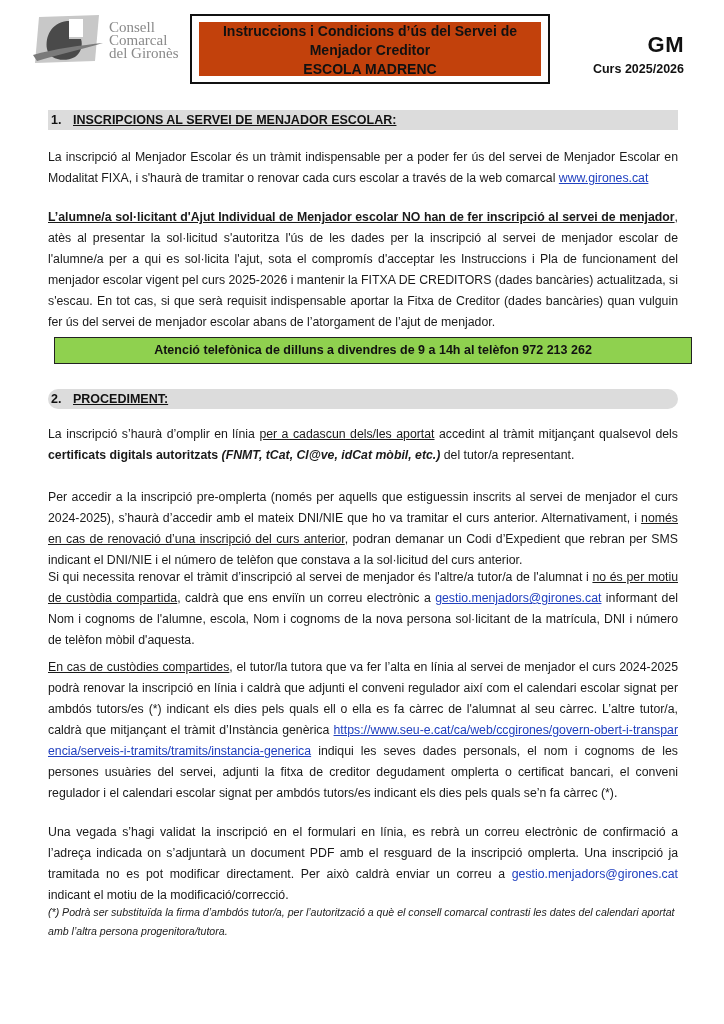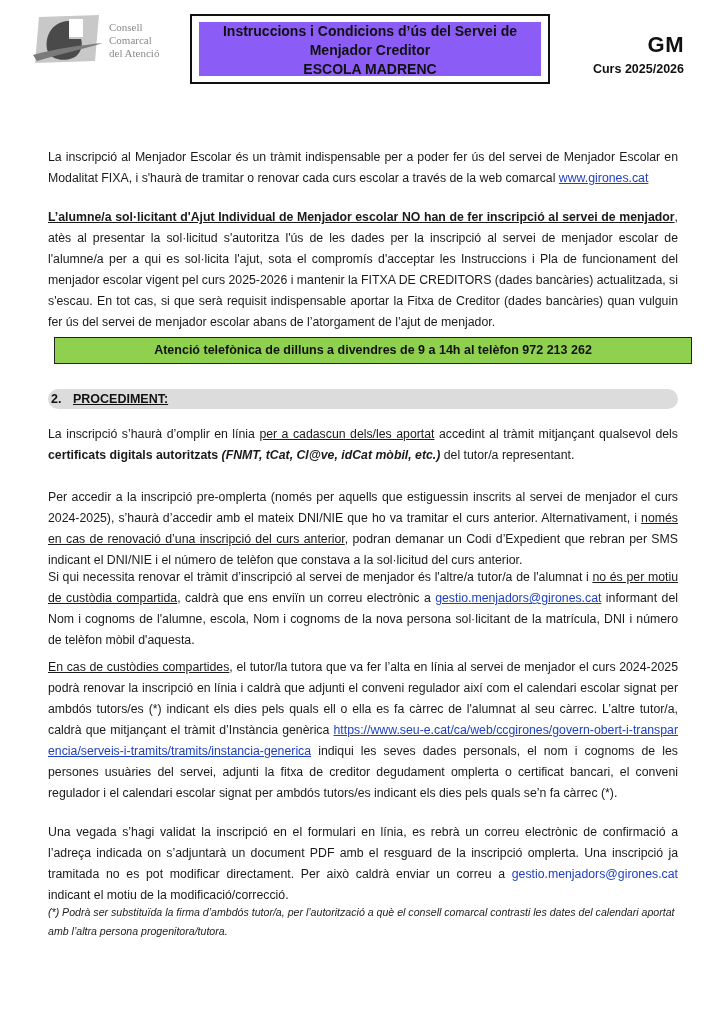--- a/index.html
+++ b/index.html
@@ -7,31 +7,31 @@
       width: 724px; height: 1024px; position: relative; overflow: hidden;
       font-family: "Liberation Sans", sans-serif; color: #1a1a1a;
     }
     .page { position: absolute; left: 0; top: 0; width: 724px; height: 1024px; }
 
     
     .logo { position: absolute; left: 33px; top: 15px; width: 140px; height: 50px; }
     .logo-mark { position: absolute; left: 0; top: 0; width: 70px; height: 50px; }
     .logo-text {
       position: absolute; left: 76px; top: 6px;
-      font-family: "Liberation Serif", serif; font-size: 11px; line-height: 13px; color: #8a8a8a;
+      font-family: "Liberation Serif", serif; font-size: 15px; line-height: 13px; color: #8a8a8a;
     }
     .logo-text div { white-space: nowrap; }
 
     .title-box {
       position: absolute; left: 190px; top: 14px; width: 360px; height: 70px;
       border: 2px solid #111; box-sizing: border-box; background: #fff;
     }
     .title-inner {
       position: absolute; left: 7px; top: 6px; right: 7px; bottom: 6px;
-      background: #8b5cf6; text-align: center;
+      background: #c2410c; text-align: center;
       font-weight: bold; font-size: 14px; line-height: 19px; color: #111;
       padding-top: 0px;
     }
     .title-inner div { white-space: nowrap; }
 
     .code {
       position: absolute; right: 40px; top: 32px; font-weight: bold; font-size: 22px; color: #111;
       letter-spacing: 0.5px;
       margin-left: 48px;
     }
@@ -79,35 +79,38 @@
   <div class="logo">
     <svg class="logo-mark" viewBox="0 0 70 50">
       <polygon points="6,2 66,0 62,46 2,48" fill="#c8c8c8"></polygon>
       <rect x="36" y="4" width="14" height="18" fill="#ffffff"></rect>
       <path d="M34,6 C18,8 12,22 14,34 C16,44 30,48 42,42 C48,38 50,30 48,24 L36,24 L36,6 Z" fill="#4a4a4a"></path>
       <path d="M0,40 C20,34 50,30 70,28 C50,34 24,40 4,46 Z" fill="#7a7a7a"></path>
     </svg>
     <div class="logo-text">
       <div>Consell</div>
       <div>Comarcal</div>
-      <div>del Atenció</div>
+      <div>del Gironès</div>
     </div>
   </div>
 
   <div class="title-box">
     <div class="title-inner">
       <div>Instruccions i Condicions d’ús del Servei de</div>
       <div>Menjador Creditor</div>
       <div>ESCOLA MADRENC</div>
     </div>
   </div>
 
   <div class="code">GM</div>
   <div class="course">Curs 2025/2026</div>
 
+  <div class="section-head" style="top:110px;">
+    <span class="num">1.</span><span class="lbl">INSCRIPCIONS AL SERVEI DE MENJADOR ESCOLAR:</span>
+  </div>
 
   <div class="para last-line" style="top:147px;">
     <span>La inscripció al Menjador Escolar és un tràmit indispensable per a poder fer ús del servei de Menjador Escolar en Modalitat FIXA, i s'haurà de tramitar o renovar cada curs escolar a través de la web comarcal </span><a>www.girones.cat</a>
   </div>
 
   <div class="para last-line" style="top:207px;">
     <span class="b u">L’alumne/a sol·licitant d'Ajut Individual de Menjador escolar NO han de fer inscripció al servei de menjador</span><span>, atès al presentar la sol·licitud s'autoritza l'ús de les dades per la inscripció al servei de menjador escolar de l'alumne/a per a qui es sol·licita l'ajut, sota el compromís d'acceptar les Instruccions i Pla de funcionament del menjador escolar vigent pel curs 2025-2026 i mantenir la FITXA DE CREDITORS (dades bancàries) actualitzada, si s'escau. En tot cas, si que serà requisit indispensable aportar la Fitxa de Creditor (dades bancàries)  quan vulguin fer ús del servei de menjador escolar abans de l’atorgament de l’ajut de menjador.</span>
   </div>
 
   <div class="green-box">Atenció telefònica de dilluns a divendres de 9 a 14h al telèfon 972 213 262</div>

